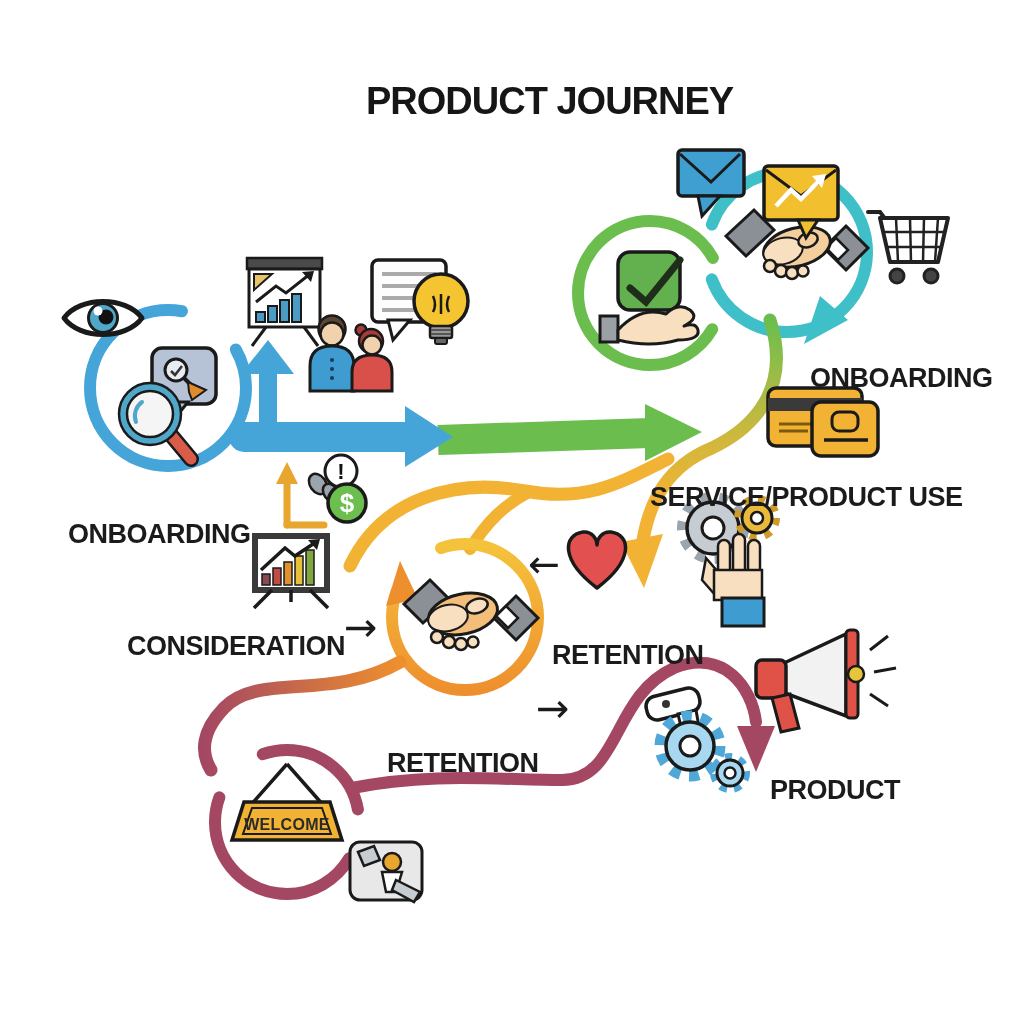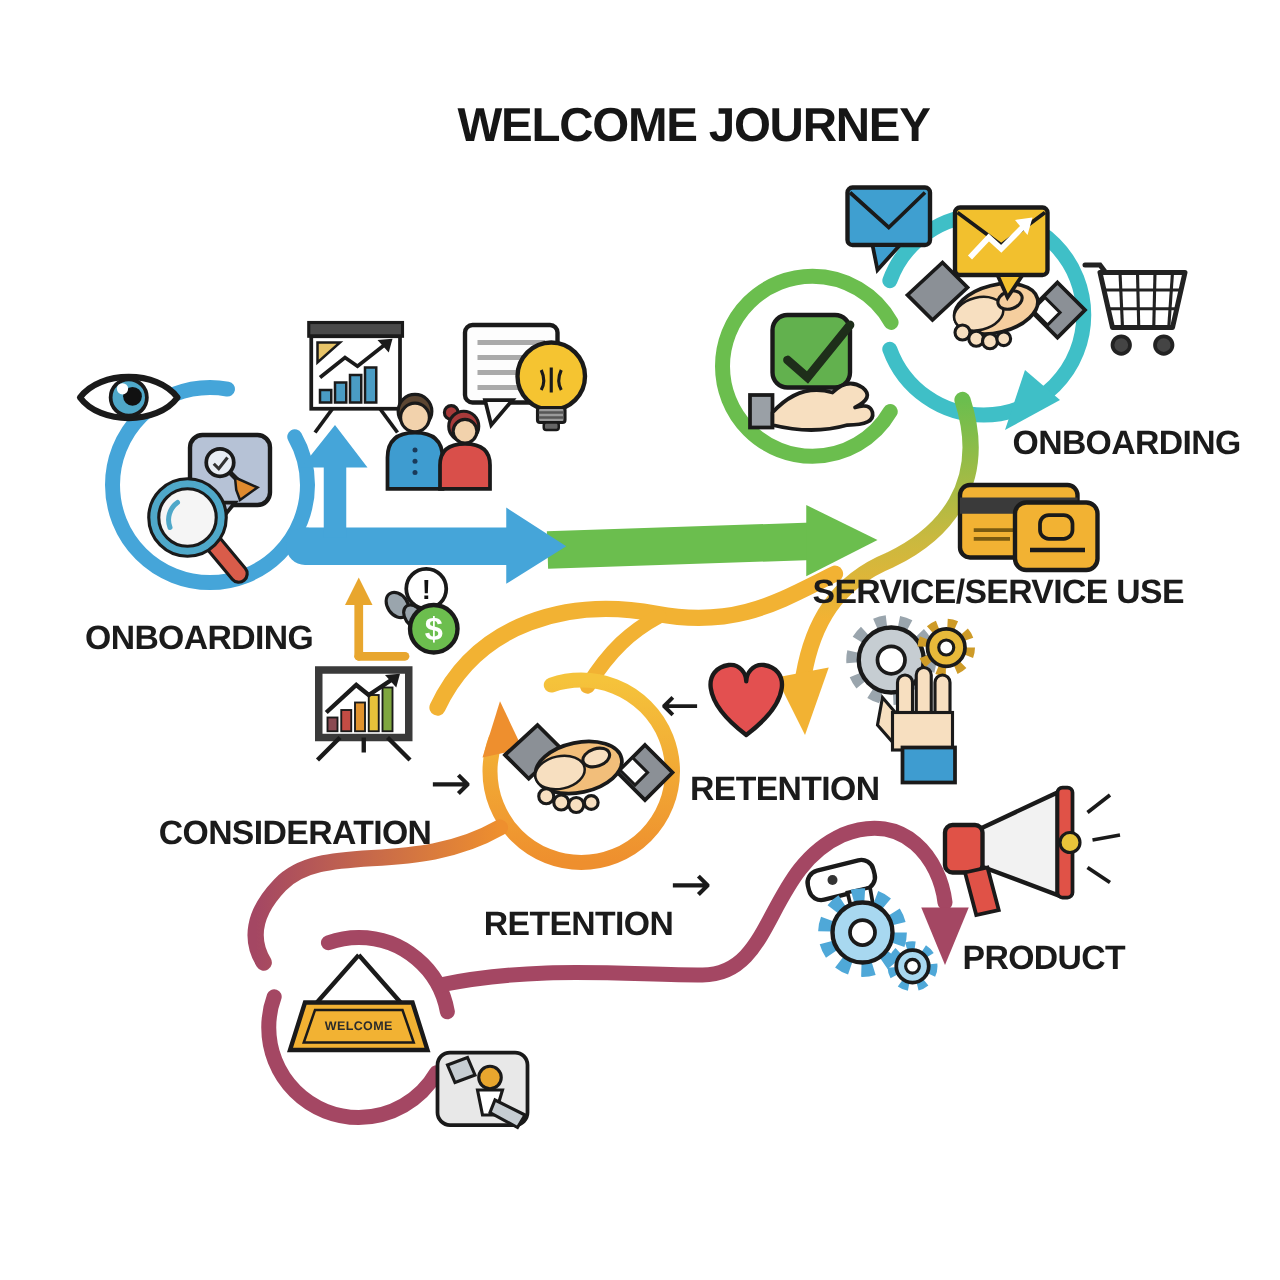--- a/index.html
+++ b/index.html
@@ -1,26 +1,26 @@
 <!DOCTYPE html>
 <html><head>
 <meta charset="utf-8">
 <style>
   html,body{margin:0;padding:0;background:#ffffff;}
   #canvas{position:relative;width:1024px;height:1024px;background:#ffffff;overflow:hidden;
           font-family:"Liberation Sans",sans-serif;}
   #art{position:absolute;left:0;top:0;}
   .stage{position:absolute;font-weight:bold;font-size:27px;color:#1b1b1b;
-         white-space:nowrap;letter-spacing:-0.5px;line-height:1;}
+         white-space:nowrap;letter-spacing:-0.5px;line-height:1;margin-top:24px;}
   .title{position:absolute;left:366px;top:82px;font-size:38px;font-weight:800;
          color:#161616;letter-spacing:-1px;white-space:nowrap;line-height:1;}
   .glyph{position:absolute;font-family:"DejaVu Sans",sans-serif;font-size:40px;
          color:#1a1a1a;line-height:1;font-weight:500;}
   .welcome-text{position:absolute;left:242px;top:817px;width:90px;text-align:center;
-         font-size:10px;font-weight:bold;color:#2b2b2b;letter-spacing:0.3px;line-height:1;}
+         font-size:16px;font-weight:bold;color:#2b2b2b;letter-spacing:0.3px;line-height:1;}
 </style>
 </head>
 <body>
 
 <div id="canvas">
 
 <svg id="art" width="1024" height="1024" viewBox="0 0 1024 1024">
   <defs>
     <linearGradient id="gGY" x1="0" y1="0" x2="0" y2="1">
       <stop offset="0" stop-color="#6BBE4E"></stop>
@@ -292,26 +292,26 @@
 
   <g>
     <rect x="350" y="842" width="72" height="58" rx="10" fill="#E8E8E8" stroke="#1a1a1a" stroke-width="3"></rect>
     <polygon points="358,852 374,846 380,860 364,866" fill="#C6CDD2" stroke="#1a1a1a" stroke-width="2.5"></polygon>
     <circle cx="392" cy="862" r="9" fill="#E8A62E" stroke="#1a1a1a" stroke-width="2.5"></circle>
     <polygon points="382,872 402,872 396,892 386,892" fill="#ffffff" stroke="#1a1a1a" stroke-width="2.5"></polygon>
     <polygon points="396,880 420,892 414,902 392,890" fill="#C6CDD2" stroke="#1a1a1a" stroke-width="2.5"></polygon>
   </g>
 </svg>
 
-<div class="title">WELCOME JOURNEY</div>
+<div class="title">PRODUCT JOURNEY</div>
 
 <div class="stage" style="left:68px;top:497px;">ONBOARDING</div>
 <div class="stage" style="left:810px;top:341px;">ONBOARDING</div>
-<div class="stage" style="left:650px;top:460px;">SERVICE/SERVICE USE</div>
-<div class="stage" style="left:127px;top:653px;">CONSIDERATION</div>
+<div class="stage" style="left:650px;top:460px;">SERVICE/PRODUCT USE</div>
+<div class="stage" style="left:127px;top:609px;">CONSIDERATION</div>
 <div class="stage" style="left:552px;top:618px;">RETENTION</div>
 <div class="stage" style="left:387px;top:726px;">RETENTION</div>
 <div class="stage" style="left:770px;top:753px;">PRODUCT</div>
 
 <div class="glyph" style="left:344px;top:607px;">→</div>
 <div class="glyph" style="left:528px;top:545px;font-size:38px;">←</div>
 <div class="glyph" style="left:536px;top:688px;">→</div>
 
 <div class="welcome-text">WELCOME</div>
 

